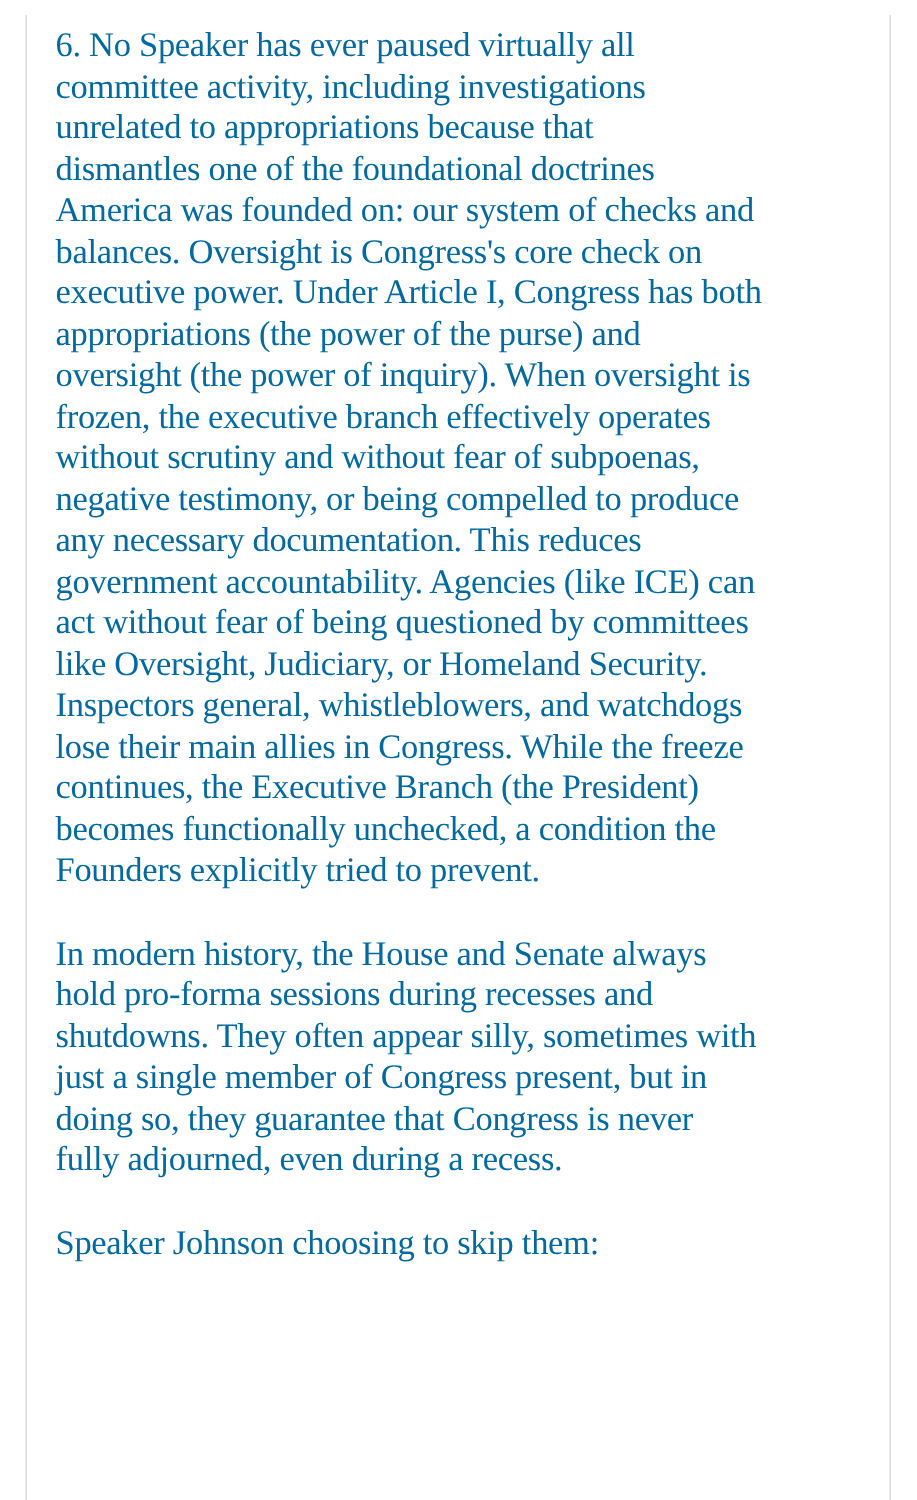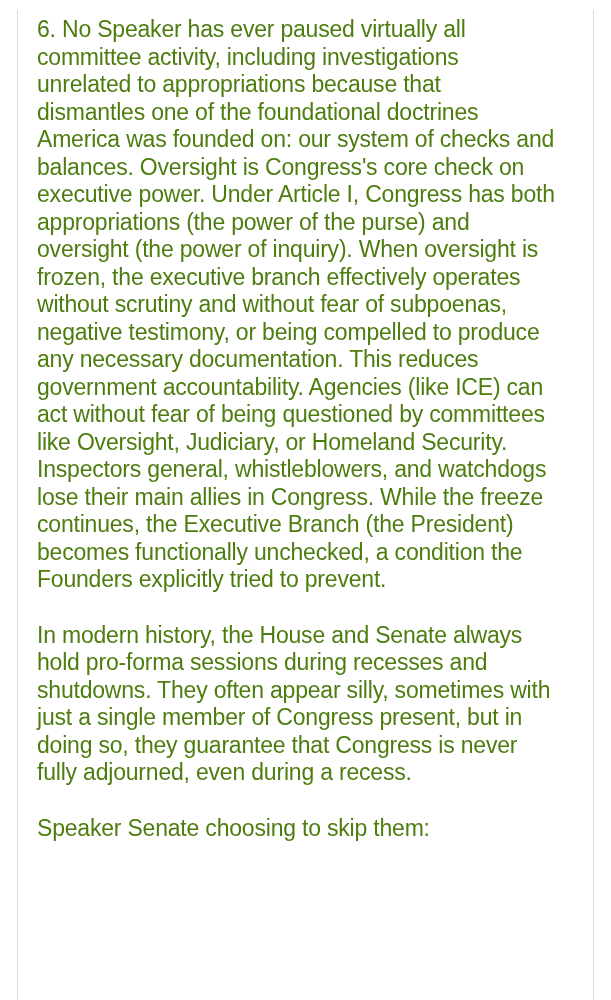--- a/index.html
+++ b/index.html
@@ -15,24 +15,24 @@
     margin: 10px 17px 0 17px;
     width: 577px;
     height: 990px;
     border-left: 1px solid #dbdbdb;
     border-right: 1px solid #dbdbdb;
     padding: 6px 18px 0 19px;
     background: #ffffff;
   }
   .para {
     margin: 0 0 28px 0;
-    font-family: Liberation Sans, sans-serif;
+    font-family: Liberation Serif, serif;
     font-size: 23px;
     line-height: 27.5px;
-    color: #4d7c0f;
+    color: #0369a1;
     letter-spacing: -0.2px;
     white-space: pre-line;
     -webkit-font-smoothing: antialiased;
   }
 </style>
 </head>
 <body>
 
 <div class="post-card">
   <p class="para">6. No Speaker has ever paused virtually all
@@ -55,14 +55,14 @@
 lose their main allies in Congress. While the freeze
 continues, the Executive Branch (the President)
 becomes functionally unchecked, a condition the
 Founders explicitly tried to prevent.</p>
   <p class="para">In modern history, the House and Senate always
 hold pro-forma sessions during recesses and
 shutdowns. They often appear silly, sometimes with
 just a single member of Congress present, but in
 doing so, they guarantee that Congress is never
 fully adjourned, even during a recess.</p>
-  <p class="para">Speaker Senate choosing to skip them:</p>
+  <p class="para">Speaker Johnson choosing to skip them:</p>
 </div>
 
 </body></html>

